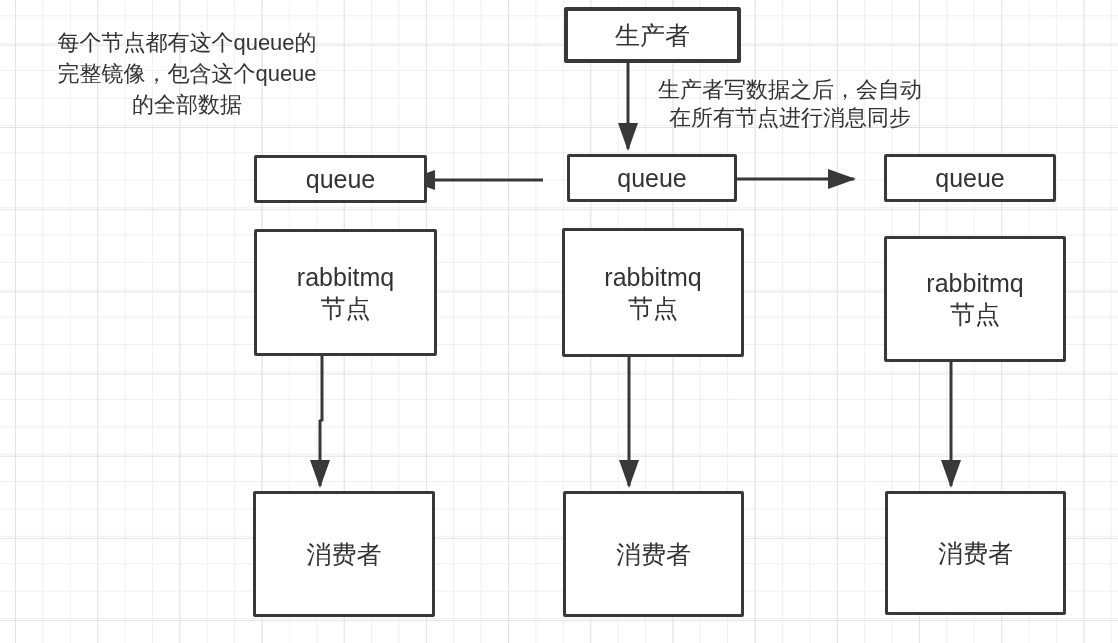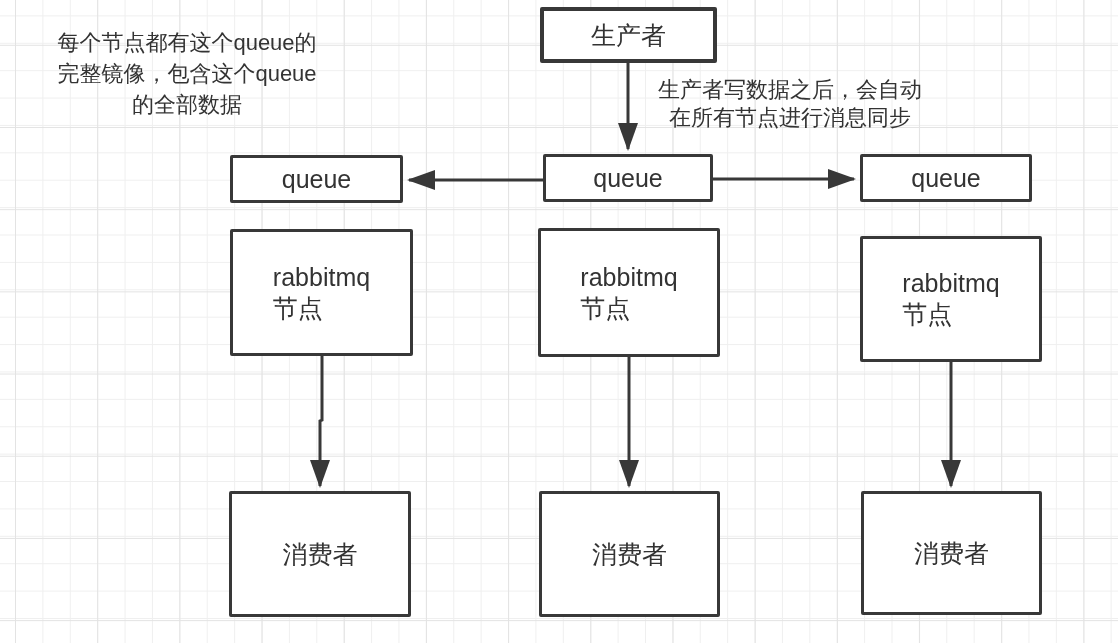--- a/index.html
+++ b/index.html
@@ -38,25 +38,26 @@
   }
   .node {
     position: absolute;
     box-sizing: border-box;
     background: #ffffff;
     border: 3px solid #383838;
     border-radius: 2px;
     display: flex;
     align-items: center;
     justify-content: center;
-    text-align: left;
+    text-align: center;
     color: #333333;
     font-size: 25px;
     line-height: 31px;
     white-space: pre-line;
+    margin-left: 24px;
   }
   .node.producer { border-width: 4px; }
   .note {
     position: absolute;
     color: #333333;
     font-size: 22px;
     text-align: center;
     white-space: pre-line;
   }
   .note.mirror { line-height: 31px; }

